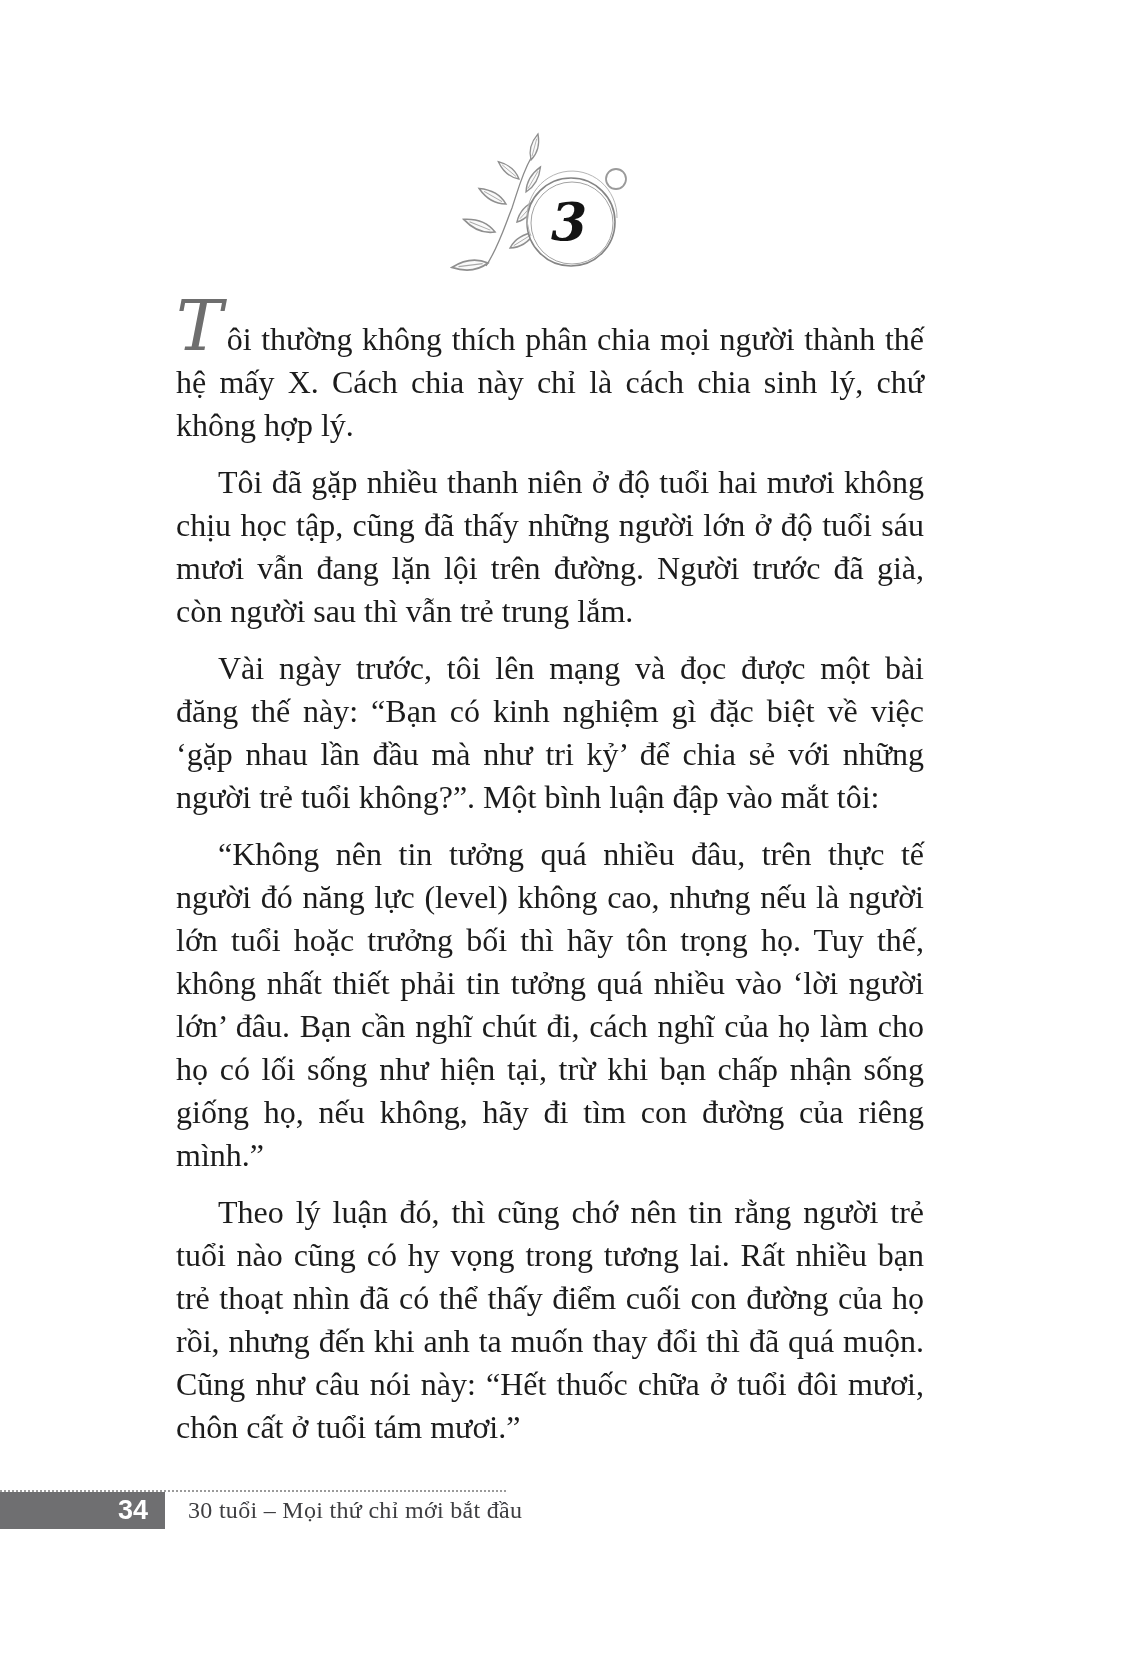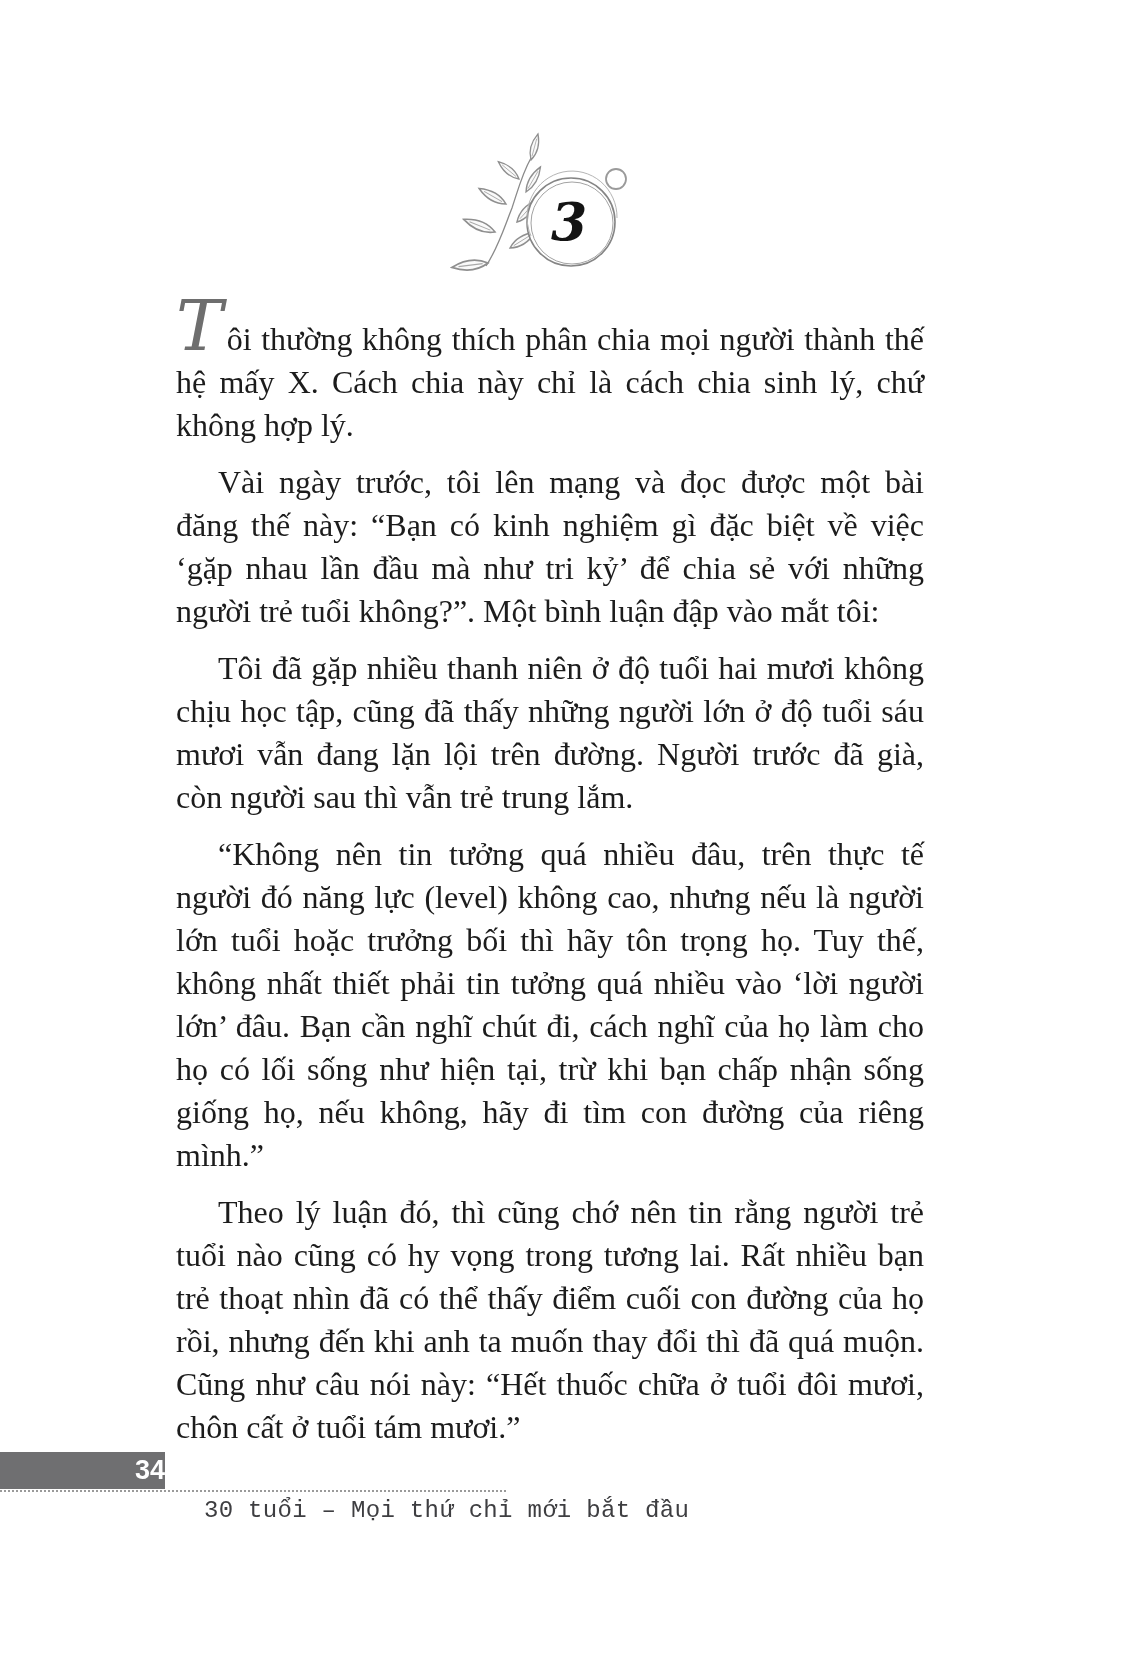--- a/index.html
+++ b/index.html
@@ -56,42 +56,43 @@
   .footer-divider {
     position: absolute;
     left: 0;
     top: 1490px;
     width: 506px;
     border-top: 2px dotted #9a9a9a;
   }
   .pagenum-bar {
     position: absolute;
     left: 0;
-    top: 1452px;
+    top: 1492px;
     width: 165px;
     height: 37px;
     background: #6f6f71;
     box-sizing: border-box;
     display: flex;
     align-items: center;
     justify-content: flex-end;
+    padding-right: 17px;
   }
   .pagenum-bar span {
     color: #ffffff;
     font-family: "Liberation Sans", sans-serif;
     font-weight: bold;
     font-size: 27px;
   }
   .book-title {
     position: absolute;
-    left: 204px;
+    left: 188px;
     top: 1492px;
     height: 37px;
     line-height: 37px;
-    font-family: Liberation Mono, monospace;
+    font-family: Liberation Serif, serif;
     font-size: 24px;
     letter-spacing: 0.3px;
     color: #3e3e41;
     white-space: nowrap;
   }
 </style>
 </head>
 <body>
 
 <div class="page">
@@ -142,22 +143,22 @@
       </g>
 
       <circle cx="178" cy="47" r="10" fill="none" stroke="#9a9a9a" stroke-width="1.8"></circle>
 
       <text x="131" y="108" text-anchor="middle" font-family="DejaVu Serif, serif" font-style="italic" font-weight="700" font-size="52" fill="#141414">3</text>
     </svg>
   </div>
 
   <div class="body-text">
     <p><span class="dropcap">T</span><span>ôi thường không thích phân chia mọi người thành thế hệ mấy X. Cách chia này chỉ là cách chia sinh lý, chứ không hợp lý.</span></p>
+    <p class="indent">Tôi đã gặp nhiều thanh niên ở độ tuổi hai mươi không chịu học tập, cũng đã thấy những người lớn ở độ tuổi sáu mươi vẫn đang lặn lội trên đường. Người trước đã già, còn người sau thì vẫn trẻ trung lắm.</p>
     <p class="indent">Vài ngày trước, tôi lên mạng và đọc được một bài đăng thế này: “Bạn có kinh nghiệm gì đặc biệt về việc ‘gặp nhau lần đầu mà như tri kỷ’ để chia sẻ với những người trẻ tuổi không?”. Một bình luận đập vào mắt tôi:</p>
-    <p class="indent">Tôi đã gặp nhiều thanh niên ở độ tuổi hai mươi không chịu học tập, cũng đã thấy những người lớn ở độ tuổi sáu mươi vẫn đang lặn lội trên đường. Người trước đã già, còn người sau thì vẫn trẻ trung lắm.</p>
     <p class="indent">“Không nên tin tưởng quá nhiều đâu, trên thực tế người đó năng lực (level) không cao, nhưng nếu là người lớn tuổi hoặc trưởng bối thì hãy tôn trọng họ. Tuy thế, không nhất thiết phải tin tưởng quá nhiều vào ‘lời người lớn’ đâu. Bạn cần nghĩ chút đi, cách nghĩ của họ làm cho họ có lối sống như hiện tại, trừ khi bạn chấp nhận sống giống họ, nếu không, hãy đi tìm con đường của riêng mình.”</p>
     <p class="indent">Theo lý luận đó, thì cũng chớ nên tin rằng người trẻ tuổi nào cũng có hy vọng trong tương lai. Rất nhiều bạn trẻ thoạt nhìn đã có thể thấy điểm cuối con đường của họ rồi, nhưng đến khi anh ta muốn thay đổi thì đã quá muộn. Cũng như câu nói này: “Hết thuốc chữa ở tuổi đôi mươi, chôn cất ở tuổi tám mươi.”</p>
   </div>
 
   <div class="footer-divider"></div>
   <div class="pagenum-bar">
     <span>34</span>
   </div>
   <div class="book-title">30 tuổi – Mọi thứ chỉ mới bắt đầu</div>
 

